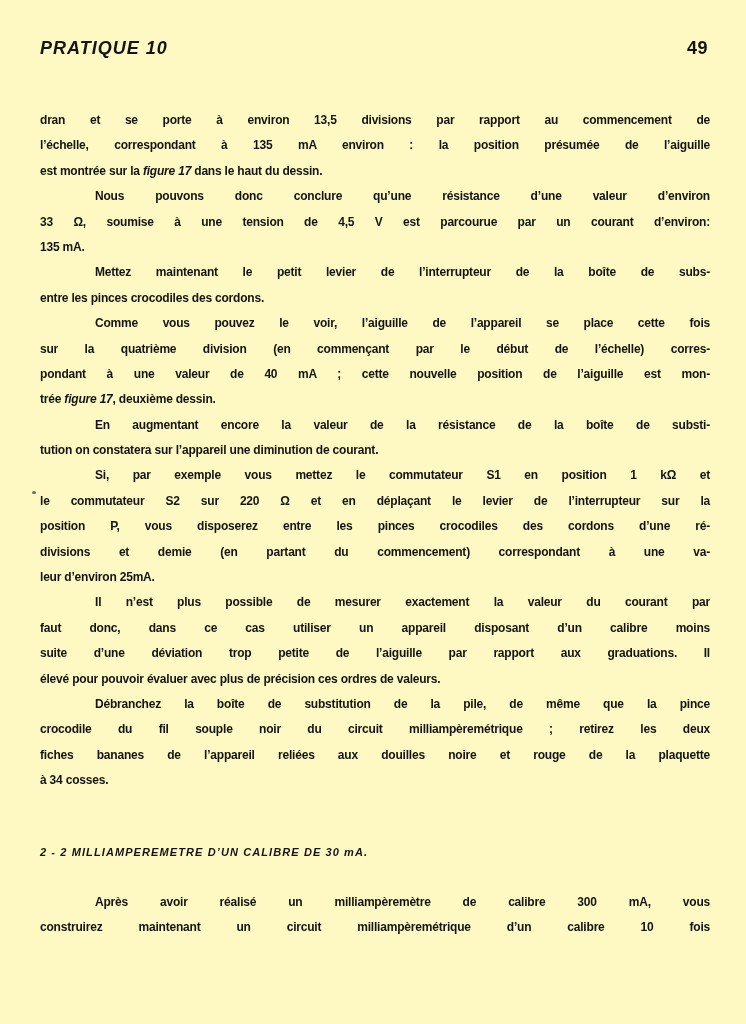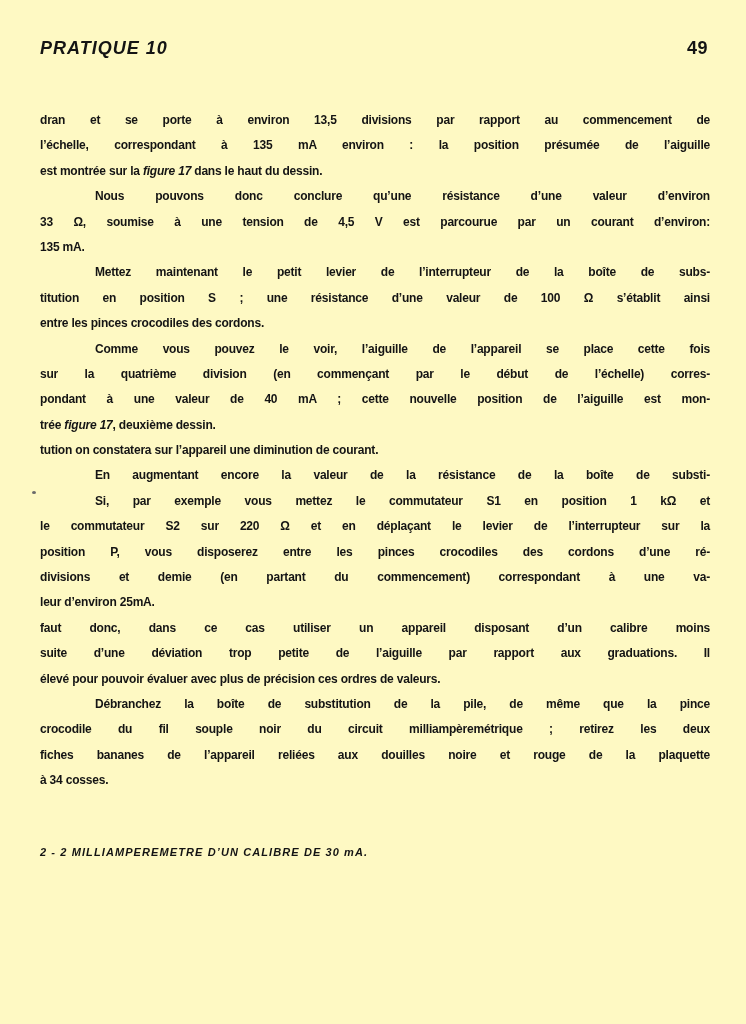--- a/index.html
+++ b/index.html
@@ -91,48 +91,52 @@
         <div class="ln jst"><span>l’échelle, correspondant à 135 mA environ : la position présumée de l’aiguille</span></div>
         <div class="ln"><span>est montrée sur la </span><i>figure 17</i><span> dans le haut du dessin.</span></div>
       </div>
       <div class="para">
         <div class="ln jst ind"><span>Nous pouvons donc conclure qu’une résistance d’une valeur d’environ</span></div>
         <div class="ln jst"><span>33 Ω, soumise à une tension de 4,5 V est parcourue par un courant d’environ:</span></div>
         <div class="ln"><span>135 mA.</span></div>
       </div>
       <div class="para">
         <div class="ln jst ind"><span>Mettez maintenant le petit levier de l’interrupteur de la boîte de subs-</span></div>
-        <div class="ln jst"><span>titution en position S ; une résistance d’une valeur de 100 Ω s’établit ainsi</span></div>
         <div class="ln"><span>entre les pinces crocodiles des cordons.</span></div>
       </div>
       <div class="para">
         <div class="ln jst ind"><span>Comme vous pouvez le voir, l’aiguille de l’appareil se place cette fois</span></div>
         <div class="ln jst"><span>sur la quatrième division (en commençant par le début de l’échelle) corres-</span></div>
         <div class="ln jst"><span>pondant à une valeur de 40 mA ; cette nouvelle position de l’aiguille est mon-</span></div>
         <div class="ln"><span>trée </span><i>figure 17</i><span>, deuxième dessin.</span></div>
       </div>
       <div class="para">
+        <div class="ln jst ind"><span>En augmentant encore la valeur de la résistance de la boîte de substi-</span></div>
         <div class="ln"><span>tution on constatera sur l’appareil une diminution de courant.</span></div>
-        <div class="ln jst ind"><span>En augmentant encore la valeur de la résistance de la boîte de substi-</span></div>
       </div>
       <div class="para">
         <div class="ln jst ind"><span>Si, par exemple vous mettez le commutateur S1 en position 1 kΩ et</span></div>
         <div class="ln jst"><span>le commutateur S2 sur 220 Ω et en déplaçant le levier de l’interrupteur sur la</span></div>
         <div class="ln jst"><span>position P, vous disposerez entre les pinces crocodiles des cordons d’une ré-</span></div>
         <div class="ln jst"><span>divisions et demie (en partant du commencement) correspondant à une va-</span></div>
         <div class="ln"><span>leur d’environ 25mA.</span></div>
       </div>
       <div class="para">
+        <div class="ln jst ind"><span>Il n’est plus possible de mesurer exactement la valeur du courant par</span></div>
         <div class="ln jst"><span>faut donc, dans ce cas utiliser un appareil disposant d’un calibre moins</span></div>
         <div class="ln jst"><span>suite d’une déviation trop petite de l’aiguille par rapport aux graduations. Il</span></div>
         <div class="ln"><span>élevé pour pouvoir évaluer avec plus de précision ces ordres de valeurs.</span></div>
       </div>
       <div class="para">
         <div class="ln jst ind"><span>Débranchez la boîte de substitution de la pile, de même que la pince</span></div>
         <div class="ln jst"><span>crocodile du fil souple noir du circuit milliampèremétrique ; retirez les deux</span></div>
         <div class="ln jst"><span>fiches bananes de l’appareil reliées aux douilles noire et rouge de la plaquette</span></div>
         <div class="ln"><span>à 34 cosses.</span></div>
       </div>
       <h2 class="section-heading">2 - 2  MILLIAMPEREMETRE D’UN CALIBRE DE 30 mA.</h2>
+      <div class="para">
+        <div class="ln jst ind"><span>Après avoir réalisé un milliampèremètre de calibre 300 mA, vous</span></div>
+        <div class="ln jst"><span>construirez maintenant un circuit milliampèremétrique d’un calibre 10 fois</span></div>
+      </div>
     </main>
 
   <div class="speck"></div>
 </div>
 
 </body></html>

